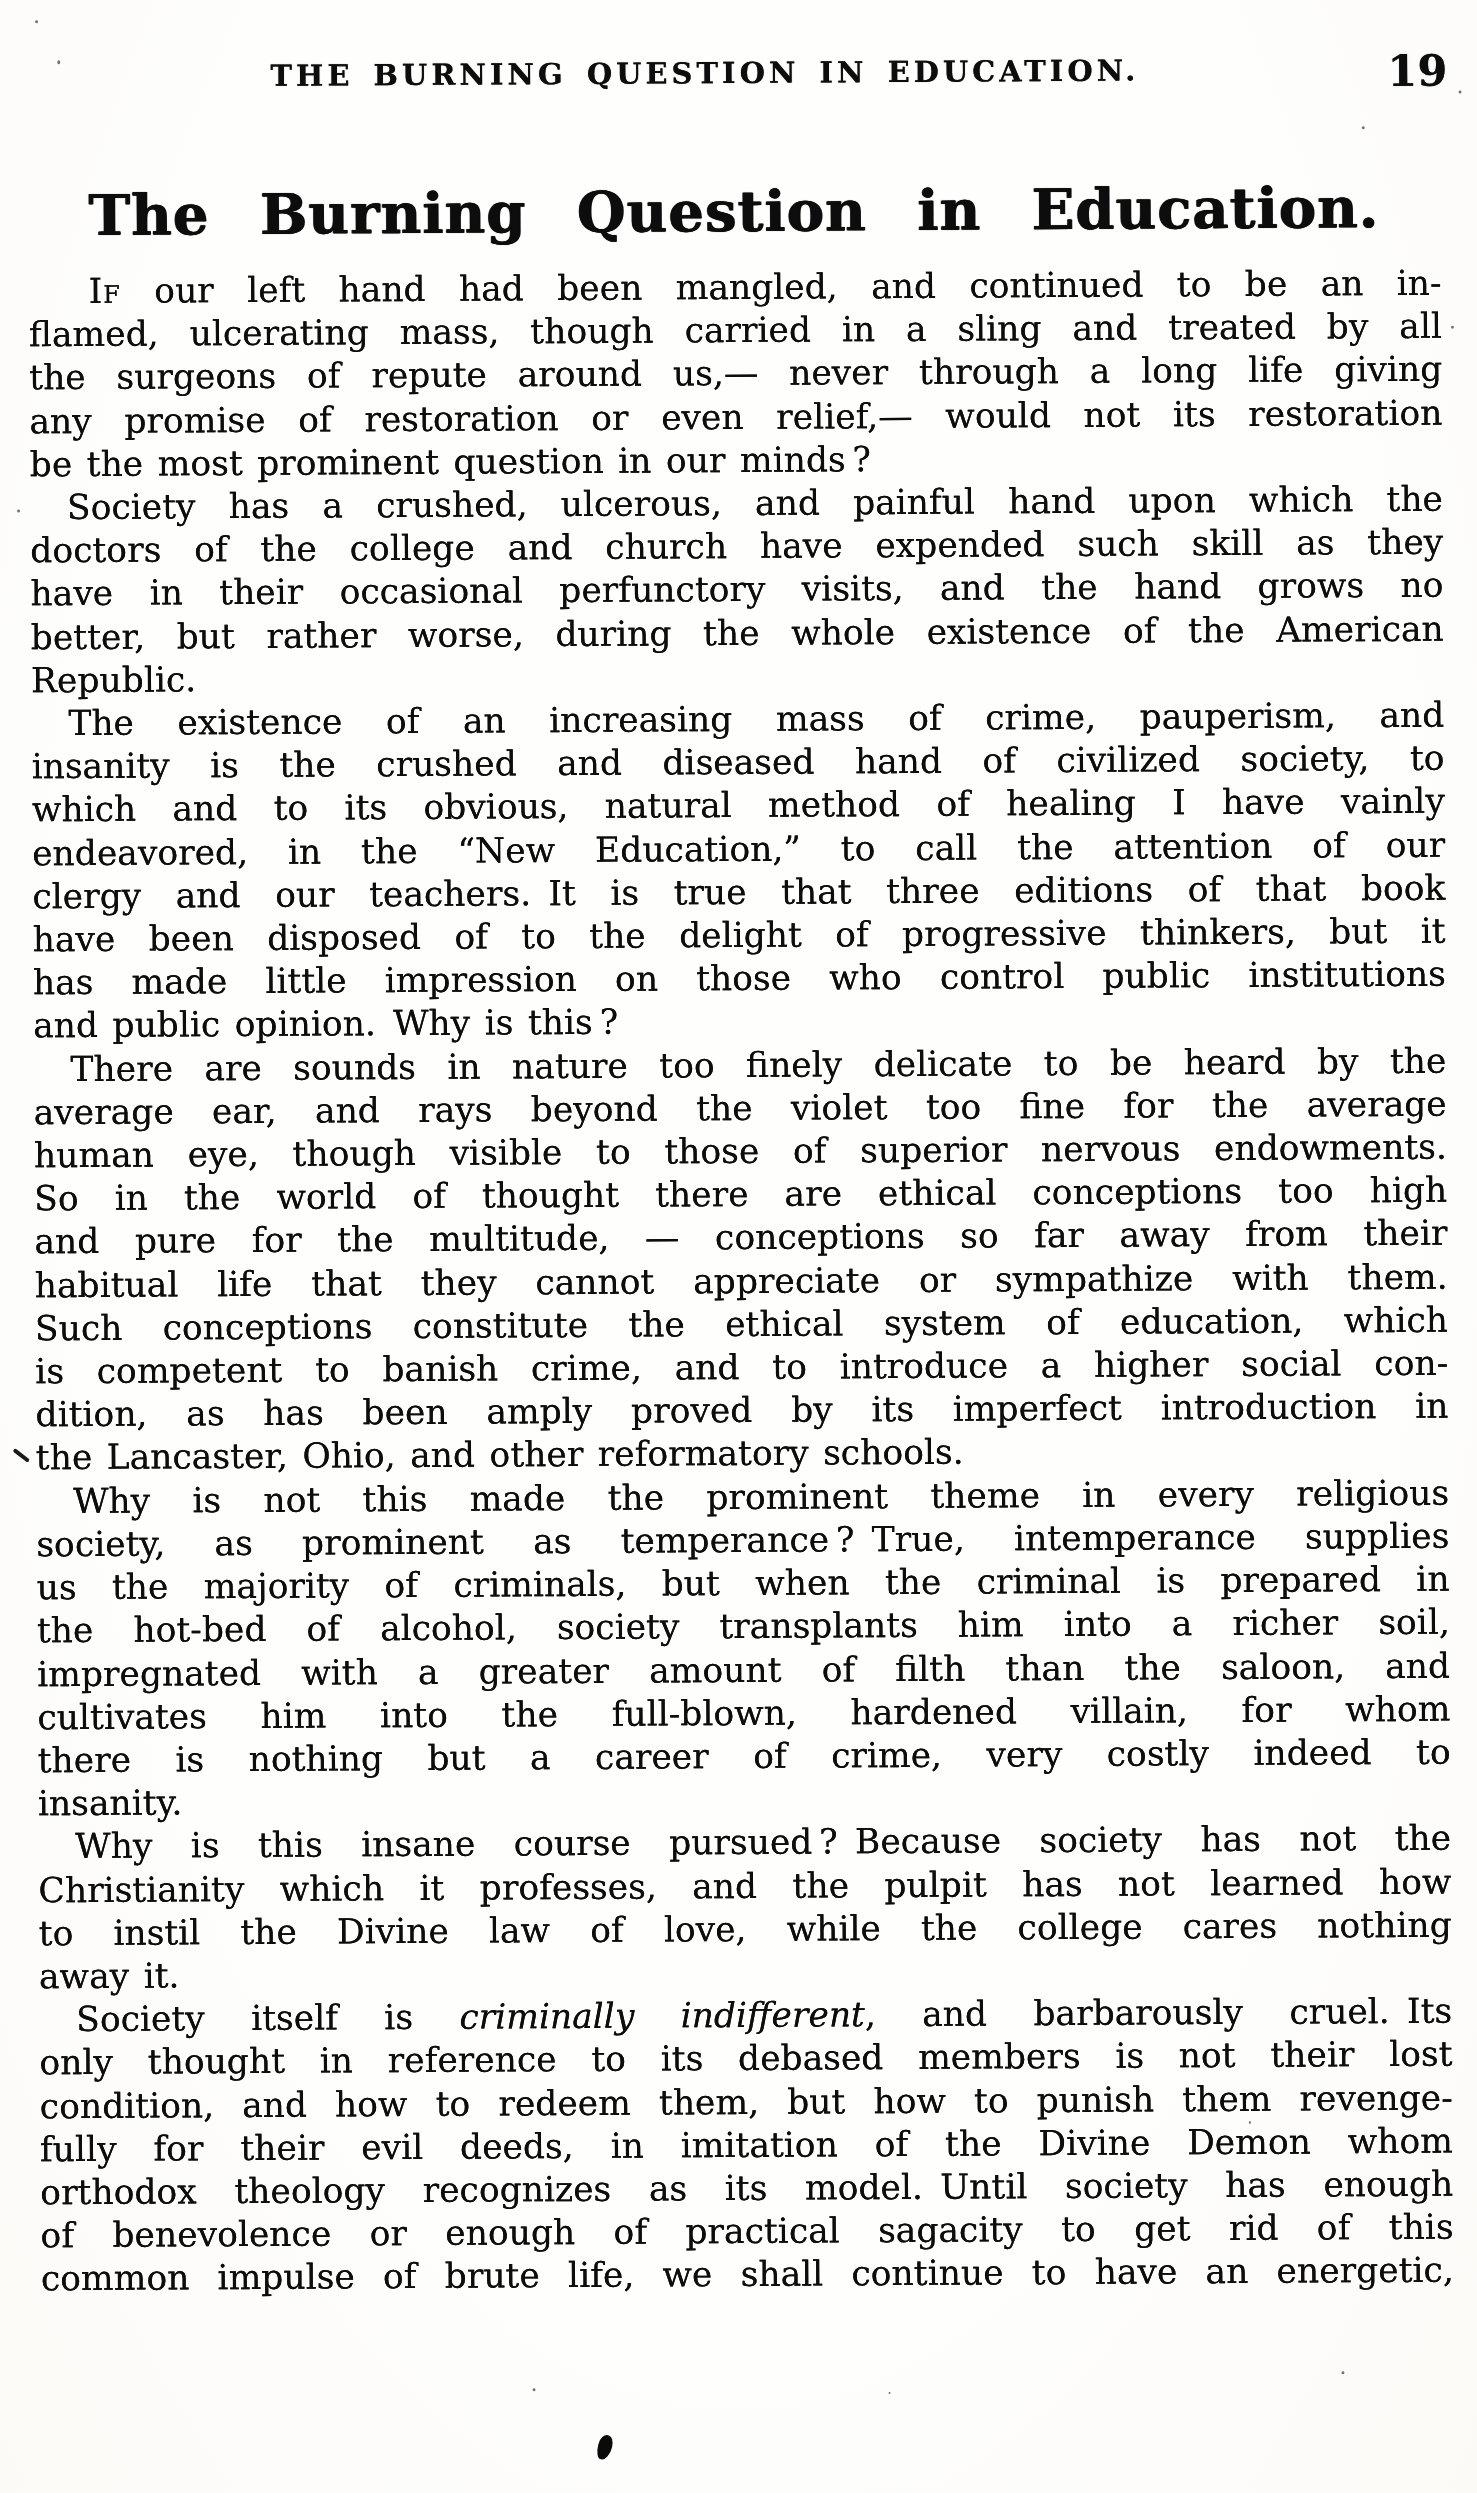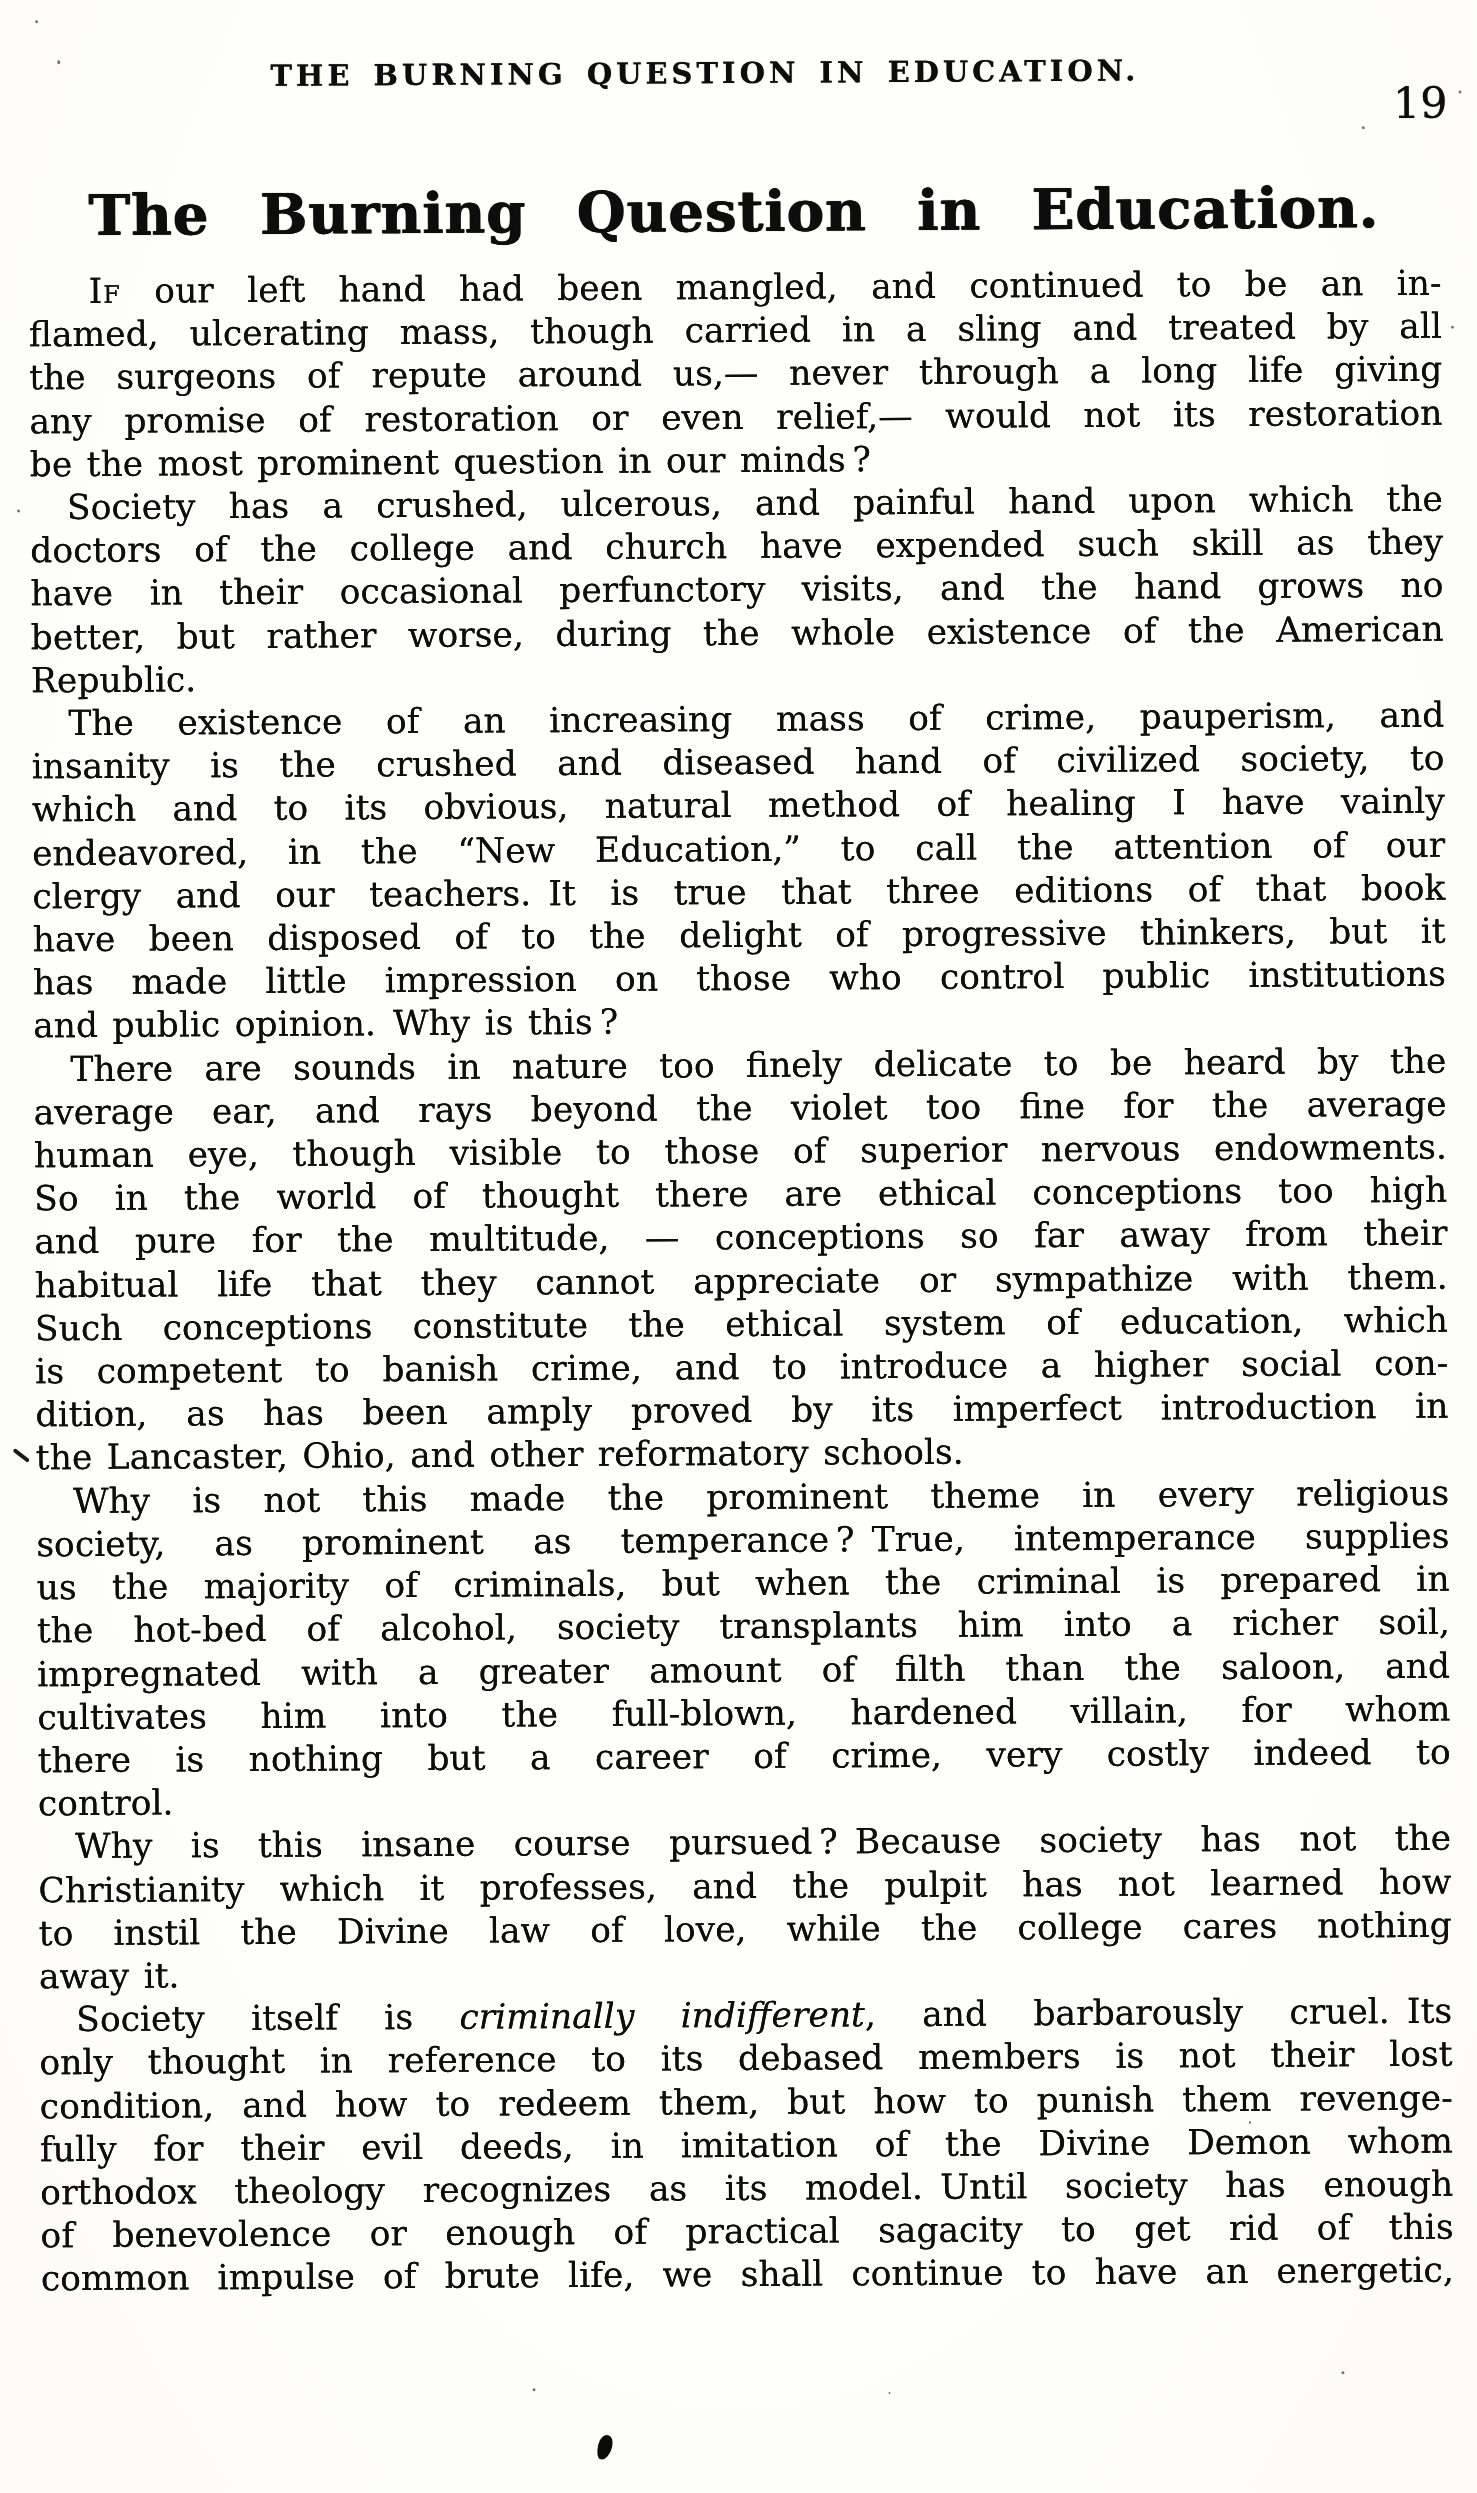--- a/index.html
+++ b/index.html
@@ -44,23 +44,22 @@
     letter-spacing: 4px;
     word-spacing: 6px;
     text-shadow: 0 0 0.7px rgba(0,0,0,0.85);
     white-space: nowrap;
   }
   .page-number {
     position: absolute;
     top: 0px;
     right: 24px;
     font-size: 43px;
-    font-weight: normal;
+    font-weight: bold;
     text-shadow: 0 0 0.7px rgba(0,0,0,0.85);
-    margin-top: 32px;
   }
   
   .chapter-title {
     position: absolute;
     top: 178px;
     left: 0;
     width: 100%;
     text-align: center;
     font-size: 56px;
     font-weight: bold;
@@ -174,21 +173,21 @@
           <div class="line last"><span>the Lancaster, Ohio, and other reformatory schools.</span></div>
         </div>
         <div class="para">
           <div class="line first"><span>Why is not this made the prominent theme in every religious</span></div>
           <div class="line"><span>society, as prominent as temperance ? True, intemperance supplies</span></div>
           <div class="line"><span>us the majority of criminals, but when the criminal is prepared in</span></div>
           <div class="line"><span>the hot-bed of alcohol, society transplants him into a richer soil,</span></div>
           <div class="line"><span>impregnated with a greater amount of filth than the saloon, and</span></div>
           <div class="line"><span>cultivates him into the full-blown, hardened villain, for whom</span></div>
           <div class="line"><span>there is nothing but a career of crime, very costly indeed to</span></div>
-          <div class="line last"><span>control.</span></div>
+          <div class="line last"><span>insanity.</span></div>
         </div>
         <div class="para">
           <div class="line first"><span>Why is this insane course pursued ? Because society has not the</span></div>
           <div class="line"><span>Christianity which it professes, and the pulpit has not learned how</span></div>
           <div class="line"><span>to instil the Divine law of love, while the college cares nothing</span></div>
           <div class="line last"><span>away it.</span></div>
         </div>
         <div class="para">
           <div class="line first"><span>Society itself is </span><span class="it">criminally indifferent</span><span>, and barbarously cruel. Its</span></div>
           <div class="line"><span>only thought in reference to its debased members is not their lost</span></div>

